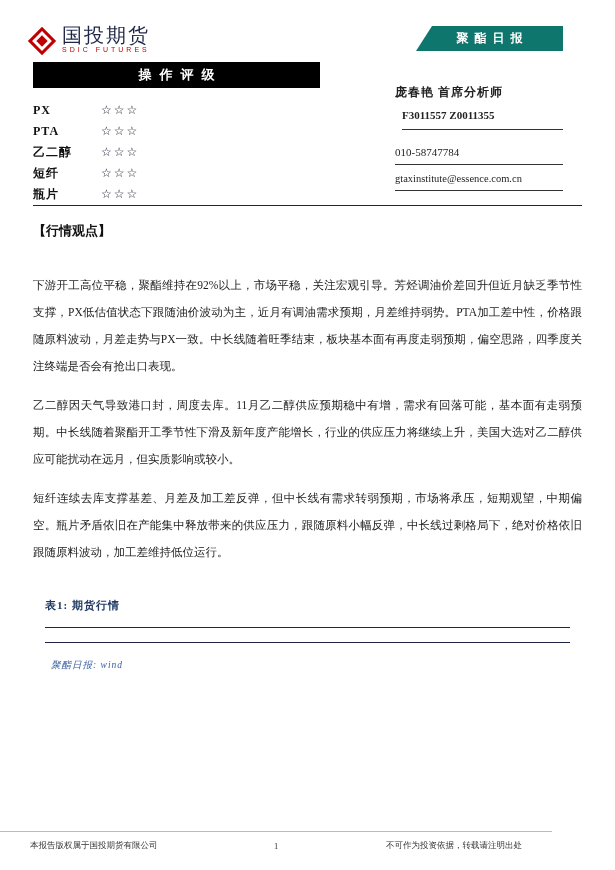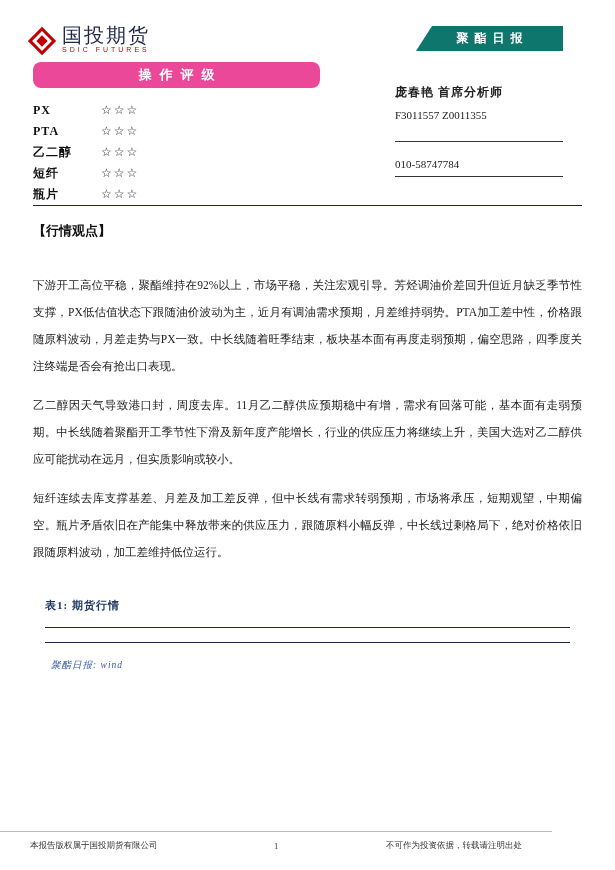--- a/index.html
+++ b/index.html
@@ -40,33 +40,33 @@
   .banner-date {
     margin-top: 8px;
     color: #c00000; font-size: 10.5px; font-weight: bold; letter-spacing: 1px;
     padding-bottom: 4px;
     border-bottom: 1.5px solid #c00000;
   }
 
   
   .rating { position: absolute; left: 33px; top: 62px; width: 287px; }
   .rating-header {
-    background: #ec4899; color: #ffffff;
+    background: #000000; color: #ffffff;
     font-size: 13px; font-weight: bold; letter-spacing: 8px;
-    text-align: center; padding: 4px 0 4px 8px; border-radius: 8px;
+    text-align: center; padding: 4px 0 4px 8px;
   }
   .rating-rows { padding-top: 12px; }
   .rating-row { display: flex; align-items: center; height: 21px; }
   .rating-label { width: 68px; font-size: 12px; font-weight: bold; color: #111; letter-spacing: 1px; }
   .rating-stars { font-size: 12px; color: #1a1a2e; letter-spacing: 2px; }
 
   
   .analyst { position: absolute; left: 395px; top: 84px; width: 168px; font-size: 11px; }
   .analyst .name { font-size: 12px; font-weight: bold; margin-bottom: 8px; letter-spacing: 1px; }
-  .analyst .codes { font-weight: normal; padding-bottom: 20px; border-bottom: 1px solid #333; }
+  .analyst .codes { font-weight: bold; padding-bottom: 8px; border-bottom: 1px solid #333; margin-left: 7px; }
   .analyst .phone { padding: 16px 0 6px 0; border-bottom: 1px solid #333; }
   .analyst .email { padding: 8px 0 6px 0; border-bottom: 1px solid #333; font-size: 10.5px; }
 
   .header-divider { position: absolute; left: 33px; top: 205px; width: 549px; border-bottom: 1.5px solid #1e2547; }
 
   
   .content { position: absolute; left: 33px; top: 222px; width: 549px; }
   .section-title { font-size: 13px; font-weight: bold; color: #111; margin-bottom: 32px; }
   .para {
     font-size: 11.5px; line-height: 27px; text-align: justify;
@@ -130,20 +130,21 @@
         <span class="rating-label">瓶片</span>
         <span class="rating-stars">☆☆☆</span>
       </div>
     </div>
   </div>
 
   <div class="analyst">
     <div class="name">庞春艳 首席分析师</div>
     <div class="codes">F3011557 Z0011355</div>
     <div class="phone">010-58747784</div>
+    <div class="email">gtaxinstitute@essence.com.cn</div>
   </div>
 
   <div class="header-divider"></div>
 
   <div class="content">
     <div class="section-title">【行情观点】</div>
     <div class="para">下游开工高位平稳，聚酯维持在92%以上，市场平稳，关注宏观引导。芳烃调油价差回升但近月缺乏季节性支撑，PX低估值状态下跟随油价波动为主，近月有调油需求预期，月差维持弱势。PTA加工差中性，价格跟随原料波动，月差走势与PX一致。中长线随着旺季结束，板块基本面有再度走弱预期，偏空思路，四季度关注终端是否会有抢出口表现。</div>
     <div class="para">乙二醇因天气导致港口封，周度去库。11月乙二醇供应预期稳中有增，需求有回落可能，基本面有走弱预期。中长线随着聚酯开工季节性下滑及新年度产能增长，行业的供应压力将继续上升，美国大选对乙二醇供应可能扰动在远月，但实质影响或较小。</div>
     <div class="para">短纤连续去库支撑基差、月差及加工差反弹，但中长线有需求转弱预期，市场将承压，短期观望，中期偏空。瓶片矛盾依旧在产能集中释放带来的供应压力，跟随原料小幅反弹，中长线过剩格局下，绝对价格依旧跟随原料波动，加工差维持低位运行。</div>
 

